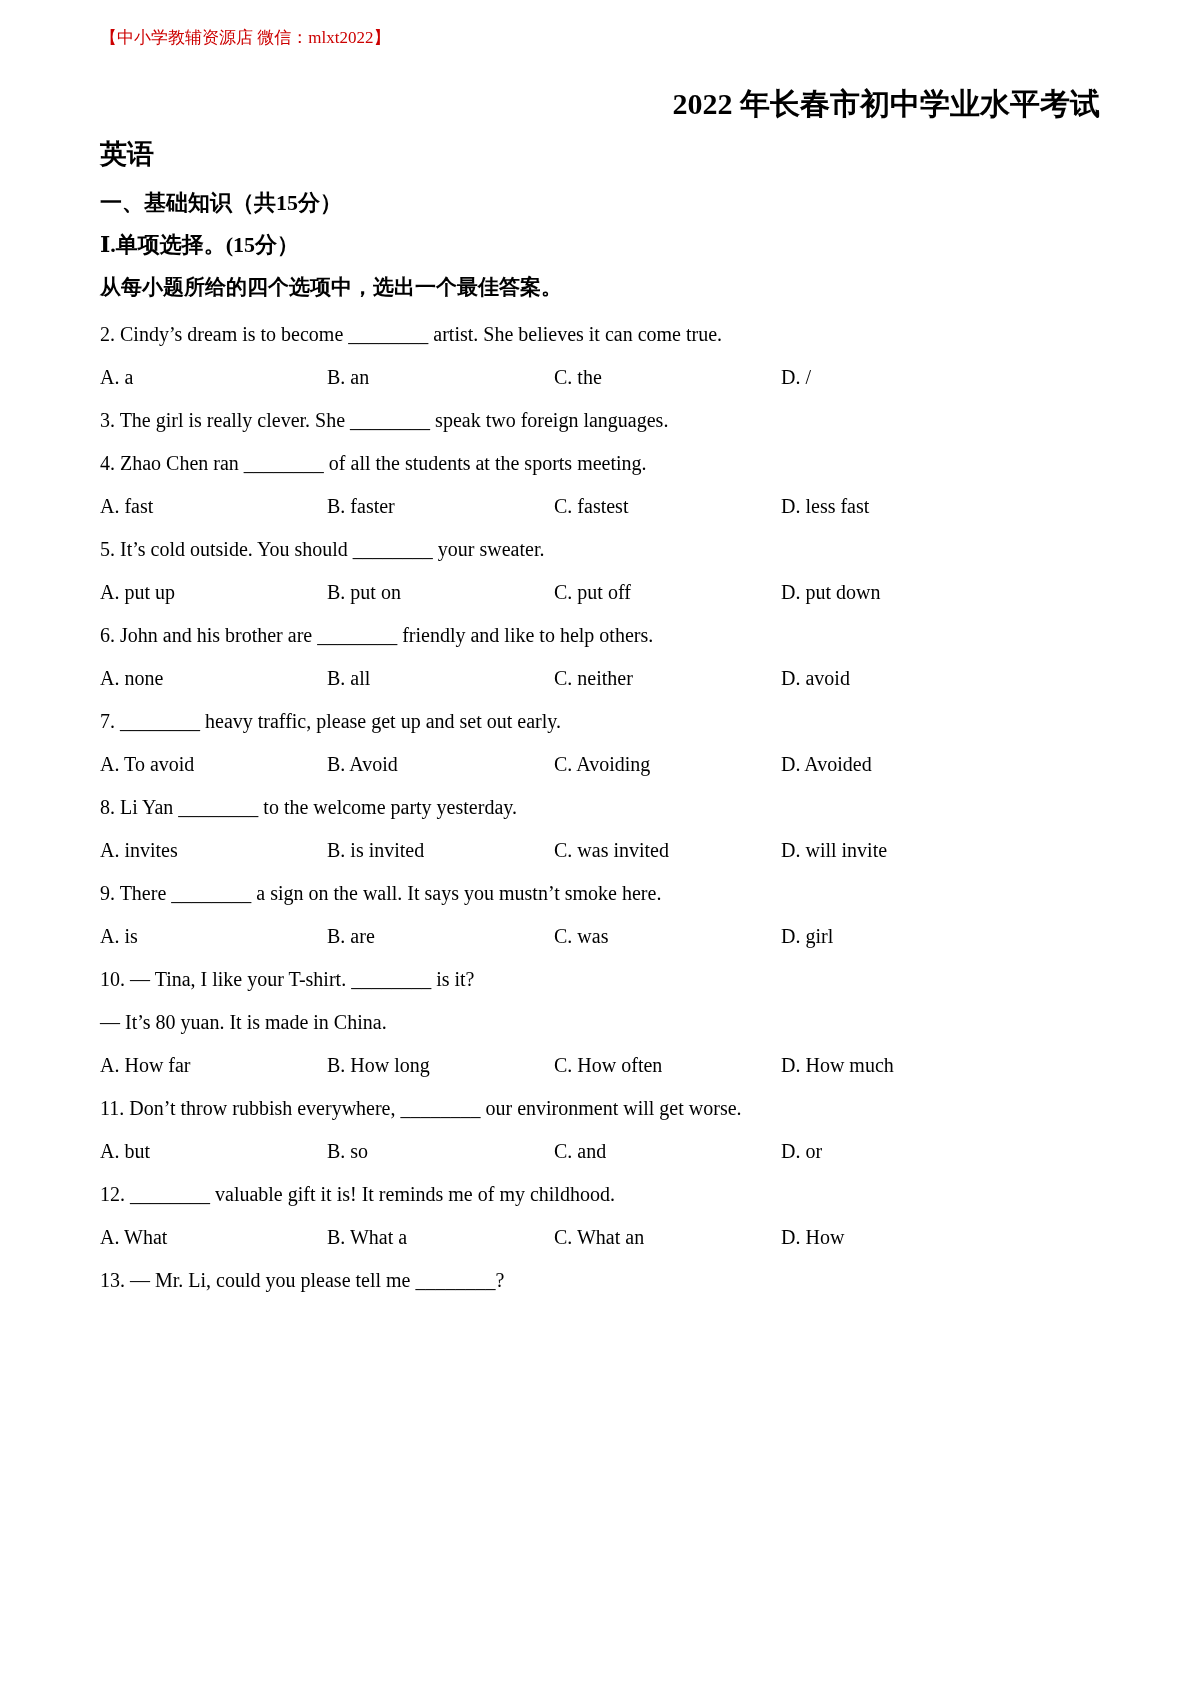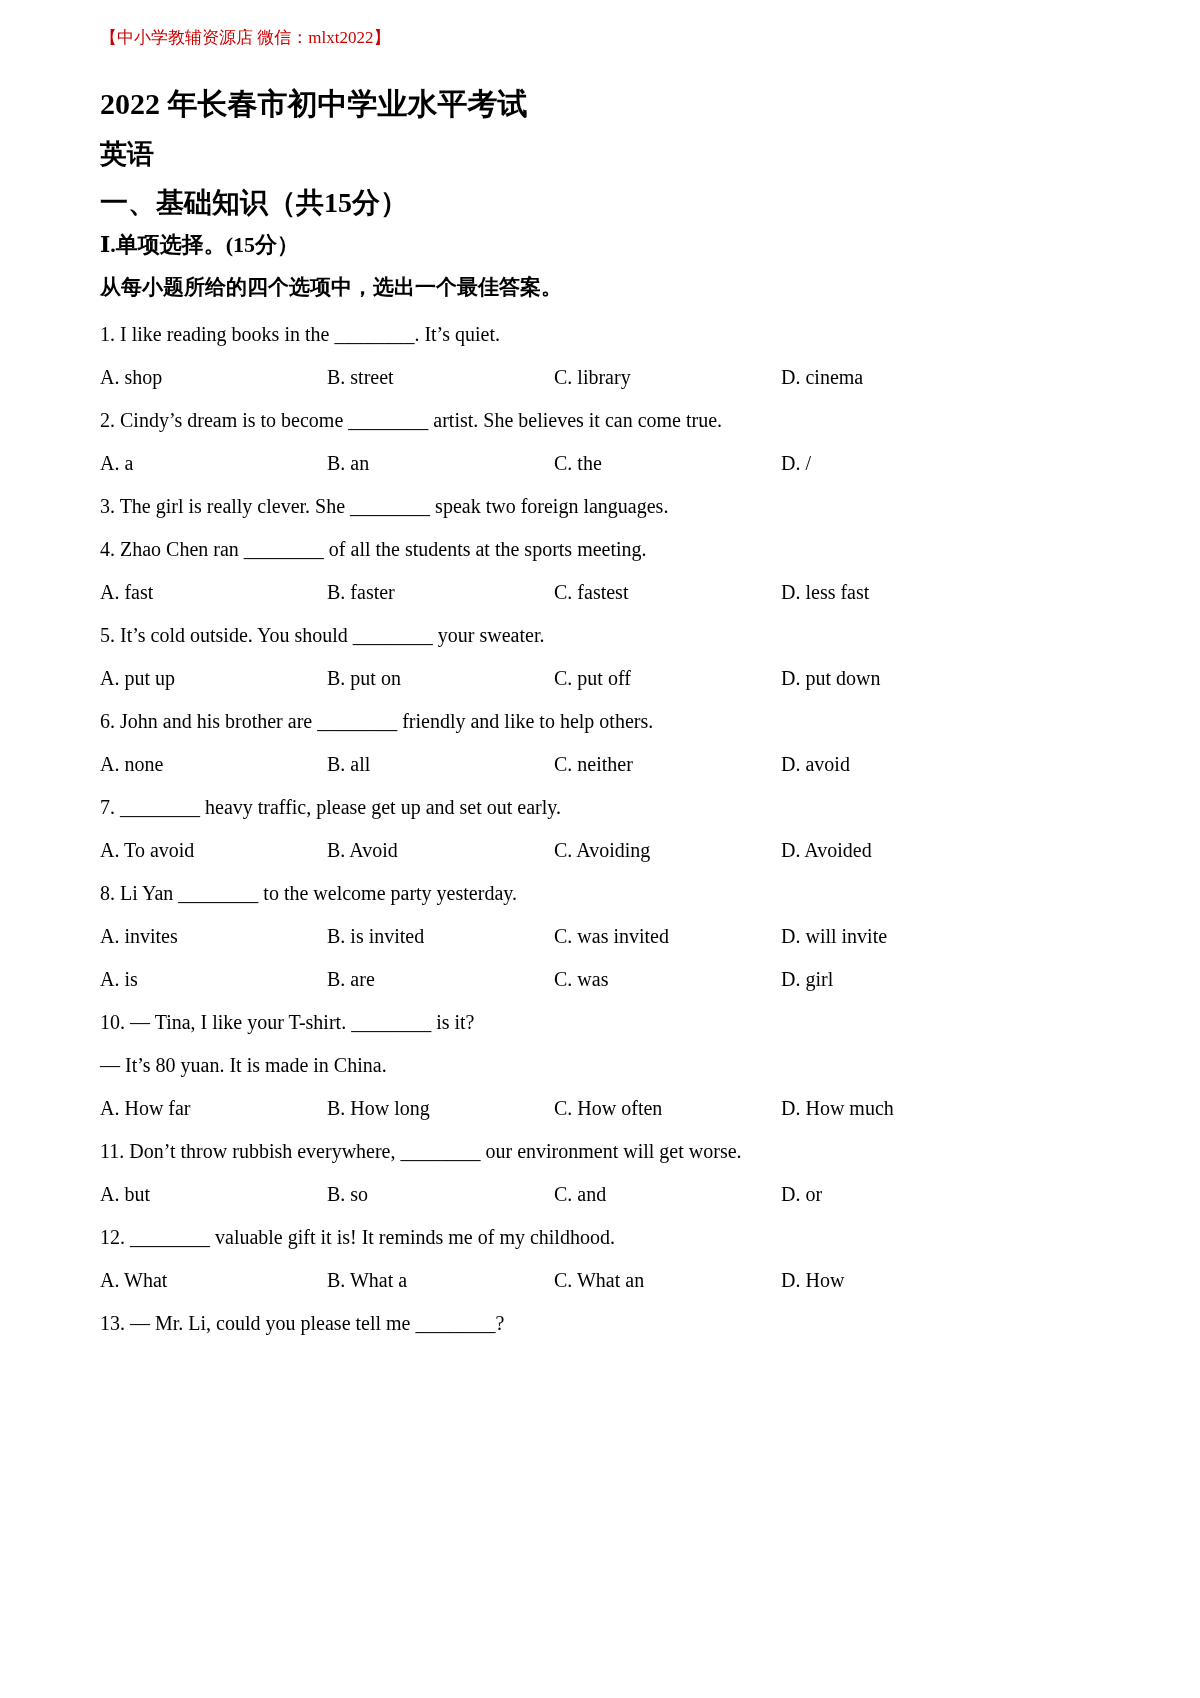--- a/index.html
+++ b/index.html
@@ -18,35 +18,35 @@
     overflow: hidden;
     border-radius: 29px;
   }
   .watermark {
     color: #cc0000;
     font-size: 17px;
     line-height: 24px;
     margin-bottom: 34px;
   }
   .title {
-    text-align: left;
+    text-align: right;
     font-size: 30px;
     font-weight: bold;
     line-height: 40px;
     margin: 18px 0 12px 0;
   }
   .subject {
     text-align: left;
     font-size: 27px;
     font-weight: bold;
     line-height: 36px;
     margin: 10px 0 16px 0;
   }
   .heading {
-    font-size: 28px;
+    font-size: 22px;
     font-weight: bold;
     line-height: 30px;
     margin: 10px 0;
   }
   .subheading {
     font-size: 22px;
     font-weight: bold;
     line-height: 30px;
     margin: 12px 0;
   }
@@ -81,29 +81,20 @@
 
   <div class="subject">英语</div>
 
   <div class="heading">一、基础知识（共15分）</div>
 
   <div class="subheading">Ⅰ.单项选择。(15分）</div>
 
   <div class="instruction">从每小题所给的四个选项中，选出一个最佳答案。</div>
 
   <div id="questions">
-      <div class="question">
-        <div class="stem">1. I like reading books in the ________. It’s quiet.</div>
-        <div class="options">
-          <span class="option">A. shop</span>
-          <span class="option">B. street</span>
-          <span class="option">C. library</span>
-          <span class="option">D. cinema</span>
-        </div>
-      </div>
       <div class="question">
         <div class="stem">2. Cindy’s dream is to become ________ artist. She believes it can come true.</div>
         <div class="options">
           <span class="option">A. a</span>
           <span class="option">B. an</span>
           <span class="option">C. the</span>
           <span class="option">D. /</span>
         </div>
       </div>
       <div class="question">
@@ -148,20 +139,21 @@
       <div class="question">
         <div class="stem">8. Li Yan ________ to the welcome party yesterday.</div>
         <div class="options">
           <span class="option">A. invites</span>
           <span class="option">B. is invited</span>
           <span class="option">C. was invited</span>
           <span class="option">D. will invite</span>
         </div>
       </div>
       <div class="question">
+        <div class="stem">9. There ________ a sign on the wall. It says you mustn’t smoke here.</div>
         <div class="options">
           <span class="option">A. is</span>
           <span class="option">B. are</span>
           <span class="option">C. was</span>
           <span class="option">D. girl</span>
         </div>
       </div>
       <div class="question">
         <div class="stem">10. — Tina, I like your T-shirt. ________ is it?</div>
         <div class="stem">— It’s 80 yuan. It is made in China.</div>

